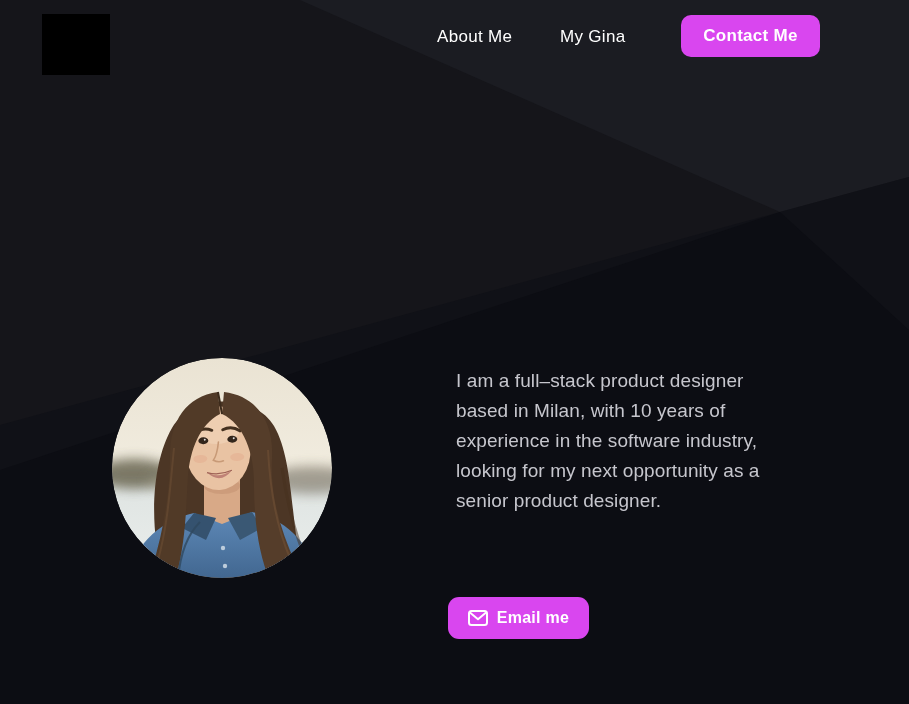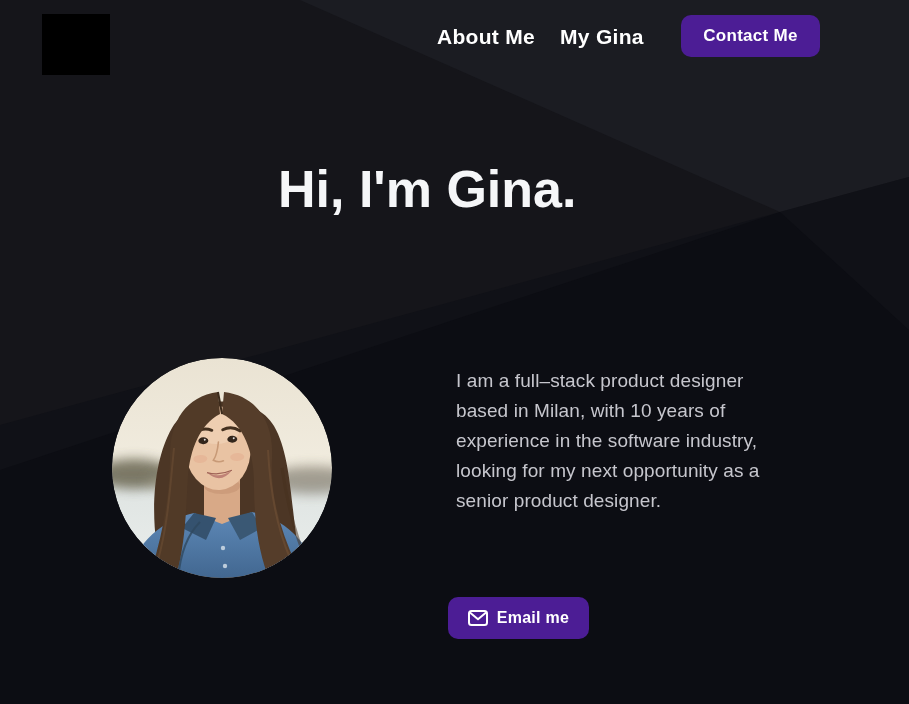--- a/index.html
+++ b/index.html
@@ -9,35 +9,35 @@
     -webkit-font-smoothing:antialiased;
   }
   .bg { position:absolute; left:0; top:0; width:909px; height:704px; display:block; }
 
   
   .logo {
     position:absolute; left:42px; top:14px; width:68px; height:61px;
     background:#000; cursor:pointer;
   }
   .nav-link {
-    position:absolute; top:27px; color:#ffffff; font-size:21px; font-weight:700;
+    position:absolute; top:27px; color:#ffffff; font-size:17px; font-weight:400;
     letter-spacing:.3px; line-height:20px; text-decoration:none; cursor:pointer;
     white-space:nowrap;
   }
   .nav-link.about { left:437px; }
   .nav-link.work  { left:560px; }
 
   .btn {
     position:absolute; display:flex; align-items:center; justify-content:center;
-    background:#4c1d95; color:#ffffff; border:none; border-radius:10px;
+    background:#d946ef; color:#ffffff; border:none; border-radius:10px;
     font-family:"Liberation Sans", sans-serif; font-weight:700; cursor:pointer;
     letter-spacing:.3px;
   }
   .btn.contact { left:681px; top:15px; width:139px; height:42px; font-size:17px; }
-  .btn.email   { left:448px; top:597px; width:141px; height:42px; font-size:16px; gap:9px; }
+  .btn.email   { left:448px; top:597px; width:141px; height:42px; font-size:16px; gap:9px;border-radius:11px; }
   .mail-ic { display:flex; align-items:center; }
 
   
   .heading {
     position:absolute; left:278px; top:158px; margin:0;
     font-size:52px; font-weight:700; line-height:62px; color:#f5f6f8;
     white-space:nowrap; letter-spacing:0;
   }
 
   
@@ -63,21 +63,20 @@
     <polygon points="780,212 909,330 909,704 0,704 0,470" fill="#0c0d13"></polygon>
   </svg>
 
   <header>
     <div class="logo"></div>
     <a class="nav-link about">About Me</a>
     <a class="nav-link work">My Gina</a>
     <button class="btn contact">Contact Me</button>
   </header>
 
-  <h1 class="heading">Hi, I'm Gina.</h1>
 
   <div class="photo">
     <svg viewBox="0 0 220 220" width="220" height="220">
       <defs>
         <clipPath id="avclip">
             <circle cx="110" cy="110" r="110"></circle>
           </clipPath>
         <linearGradient id="avbg" x1="0" y1="0" x2="0" y2="1">
           <stop offset="0" stop-color="#eae3d3"></stop>
           <stop offset="0.5" stop-color="#f1ecdf"></stop>

